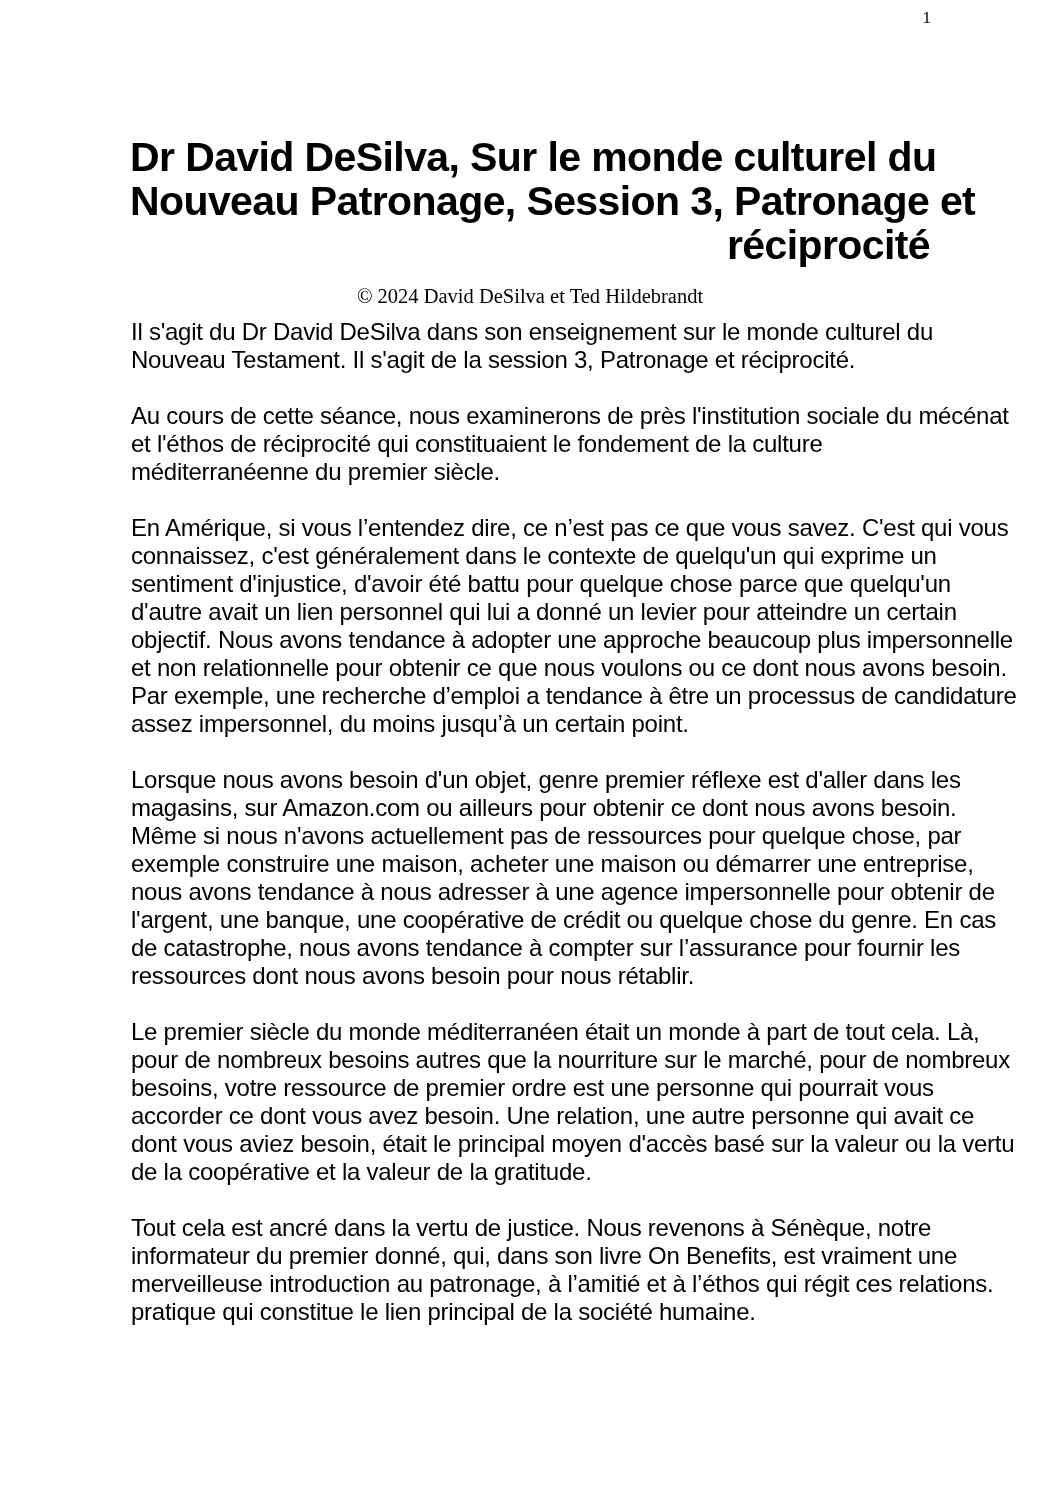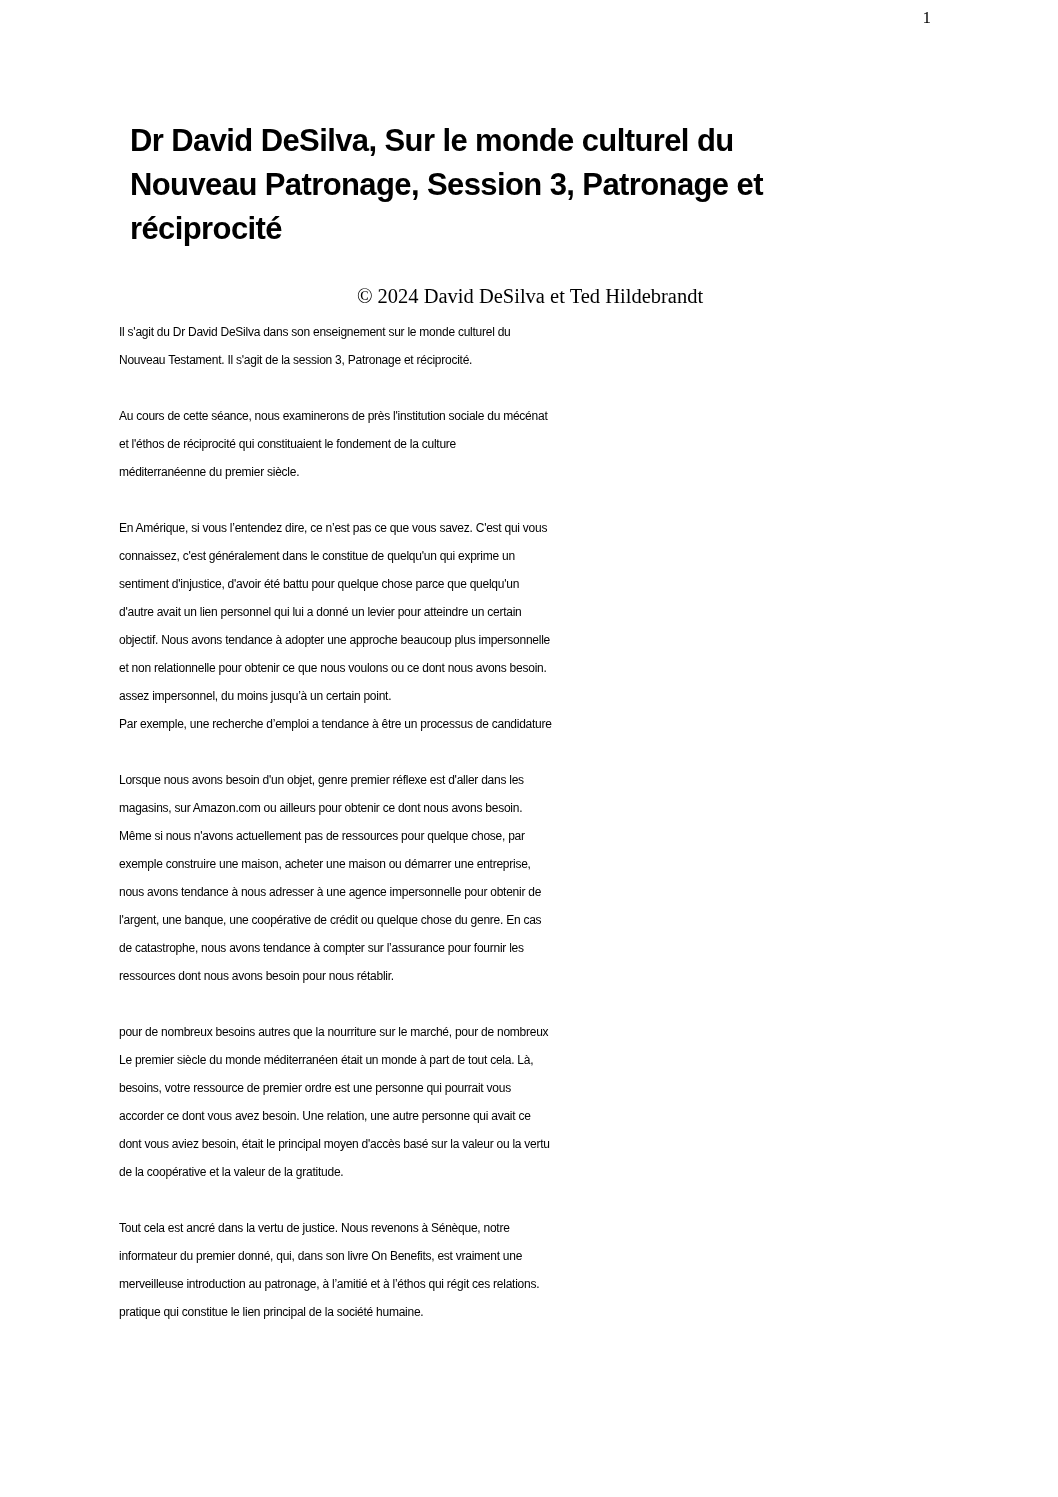--- a/index.html
+++ b/index.html
@@ -2,35 +2,35 @@
 <html><head>
   <meta charset="utf-8">
   <style>
     html, body { margin: 0; padding: 0; background: #ffffff; }
     body { width: 1058px; height: 1497px; position: relative; overflow: hidden; color: #000; }
     .page-number {
       position: absolute; top: 8px; right: 127px;
       font-family: "Liberation Serif", serif; font-size: 17px;
     }
     .title {
-      position: absolute; top: 119px; left: 130px; width: 800px;
-      text-align: left;
+      position: absolute; top: 135px; left: 130px; width: 800px;
+      text-align: right;
       font-family: "Liberation Sans Narrow", "Liberation Sans", sans-serif;
-      font-weight: bold; font-size: 31px; line-height: 44px;
+      font-weight: bold; font-size: 41px; line-height: 44px;
       letter-spacing: -0.6px;
     }
     .copyright {
       position: absolute; top: 283px; left: 130px; width: 800px;
       text-align: center;
       font-family: "Liberation Serif", serif; font-size: 20.5px; line-height: 26px;
     }
     .body-text {
-      position: absolute; top: 318px; left: 119px; width: 805px;
+      position: absolute; top: 318px; left: 131px; width: 805px;
       font-family: "Liberation Sans Narrow", "Liberation Sans", sans-serif;
-      font-size: 12px; line-height: 28px; letter-spacing: -0.25px;
+      font-size: 24px; line-height: 28px; letter-spacing: -0.25px;
     }
     .body-text p { margin: 0 0 28px 0; }
     .line { display: block; white-space: nowrap; }
   </style>
 </head>
 <body>
 
 <div class="page-number">1</div>
 
 <h1 class="title" style="margin:0;">
@@ -46,41 +46,41 @@
     <span class="line">Il s'agit du Dr David DeSilva dans son enseignement sur le monde culturel du</span>
     <span class="line">Nouveau Testament. Il s'agit de la session 3, Patronage et réciprocité.</span>
   </p>
   <p>
     <span class="line">Au cours de cette séance, nous examinerons de près l'institution sociale du mécénat</span>
     <span class="line">et l'éthos de réciprocité qui constituaient le fondement de la culture</span>
     <span class="line">méditerranéenne du premier siècle.</span>
   </p>
   <p>
     <span class="line">En Amérique, si vous l’entendez dire, ce n’est pas ce que vous savez. C'est qui vous</span>
-    <span class="line">connaissez, c'est généralement dans le constitue de quelqu'un qui exprime un</span>
+    <span class="line">connaissez, c'est généralement dans le contexte de quelqu'un qui exprime un</span>
     <span class="line">sentiment d'injustice, d'avoir été battu pour quelque chose parce que quelqu'un</span>
     <span class="line">d'autre avait un lien personnel qui lui a donné un levier pour atteindre un certain</span>
     <span class="line">objectif. Nous avons tendance à adopter une approche beaucoup plus impersonnelle</span>
     <span class="line">et non relationnelle pour obtenir ce que nous voulons ou ce dont nous avons besoin.</span>
+    <span class="line">Par exemple, une recherche d’emploi a tendance à être un processus de candidature</span>
     <span class="line">assez impersonnel, du moins jusqu’à un certain point.</span>
-    <span class="line">Par exemple, une recherche d’emploi a tendance à être un processus de candidature</span>
   </p>
   <p>
     <span class="line">Lorsque nous avons besoin d'un objet, genre premier réflexe est d'aller dans les</span>
     <span class="line">magasins, sur Amazon.com ou ailleurs pour obtenir ce dont nous avons besoin.</span>
     <span class="line">Même si nous n'avons actuellement pas de ressources pour quelque chose, par</span>
     <span class="line">exemple construire une maison, acheter une maison ou démarrer une entreprise,</span>
     <span class="line">nous avons tendance à nous adresser à une agence impersonnelle pour obtenir de</span>
     <span class="line">l'argent, une banque, une coopérative de crédit ou quelque chose du genre. En cas</span>
     <span class="line">de catastrophe, nous avons tendance à compter sur l’assurance pour fournir les</span>
     <span class="line">ressources dont nous avons besoin pour nous rétablir.</span>
   </p>
   <p>
+    <span class="line">Le premier siècle du monde méditerranéen était un monde à part de tout cela. Là,</span>
     <span class="line">pour de nombreux besoins autres que la nourriture sur le marché, pour de nombreux</span>
-    <span class="line">Le premier siècle du monde méditerranéen était un monde à part de tout cela. Là,</span>
     <span class="line">besoins, votre ressource de premier ordre est une personne qui pourrait vous</span>
     <span class="line">accorder ce dont vous avez besoin. Une relation, une autre personne qui avait ce</span>
     <span class="line">dont vous aviez besoin, était le principal moyen d'accès basé sur la valeur ou la vertu</span>
     <span class="line">de la coopérative et la valeur de la gratitude.</span>
   </p>
   <p>
     <span class="line">Tout cela est ancré dans la vertu de justice. Nous revenons à Sénèque, notre</span>
     <span class="line">informateur du premier donné, qui, dans son livre On Benefits, est vraiment une</span>
     <span class="line">merveilleuse introduction au patronage, à l’amitié et à l’éthos qui régit ces relations.</span>
     <span class="line">pratique qui constitue le lien principal de la société humaine.</span>

